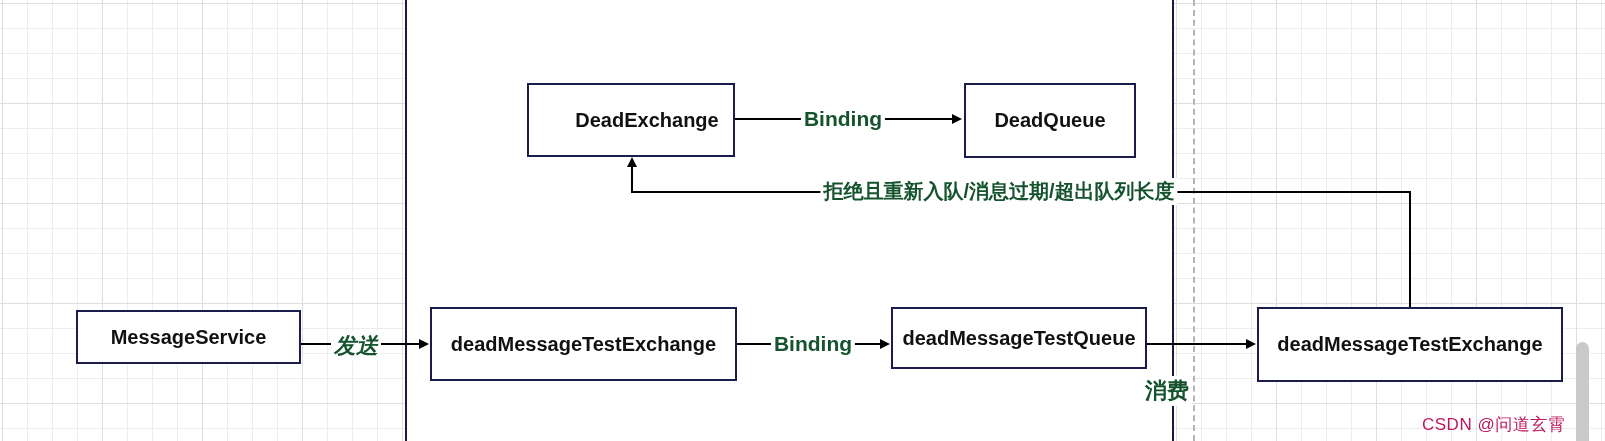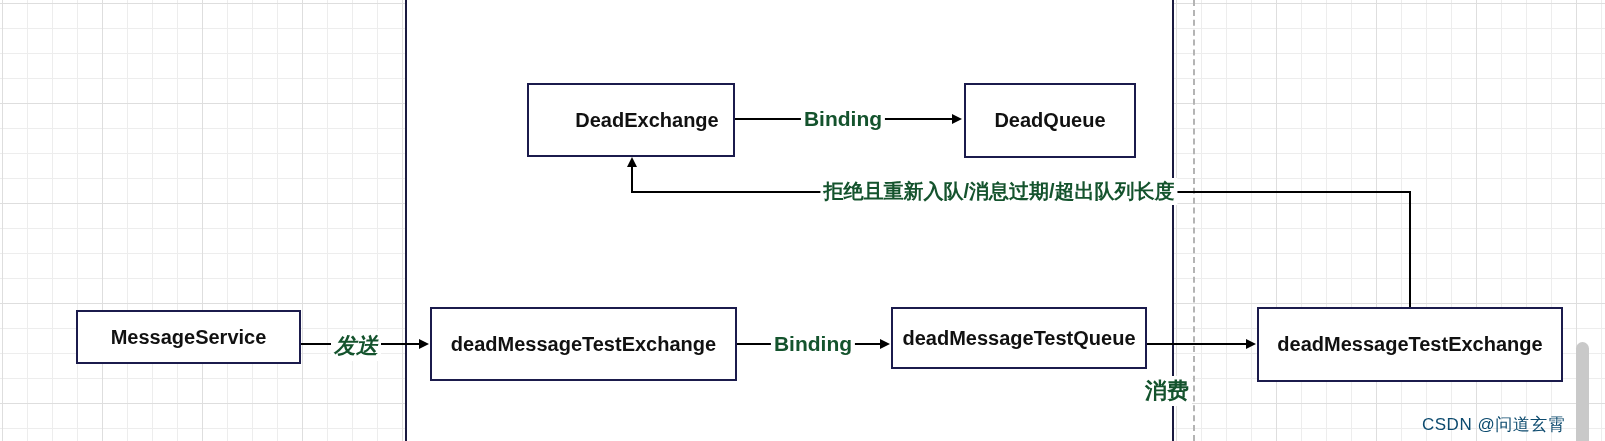--- a/index.html
+++ b/index.html
@@ -46,21 +46,21 @@
     border-bottom:10px solid #000000;}
   .edge-label{
     position:absolute;transform:translateX(-50%);z-index:3;
     background:#ffffff;padding:0 3px;font-weight:700;color:#14532d;white-space:nowrap;
   }
   .lbl-latin{font-size:21px;}
   .lbl-cjk{font-size:22px;}
   .lbl-deadletter{font-size:20px;}
   .watermark{
     position:absolute;left:1422px;top:413px;z-index:5;
-    font-size:17px;color:#0c4a6e;letter-spacing:0.5px;white-space:nowrap;
+    font-size:17px;color:#be185d;letter-spacing:0.5px;white-space:nowrap;
   }
   .scroll-thumb{
     position:absolute;left:1576px;top:342px;width:13px;height:99px;
     background:#c9c9c9;border-radius:7px 7px 0 0;z-index:4;
   }
 </style>
 </head>
 <body>
 
 <div class="canvas">

